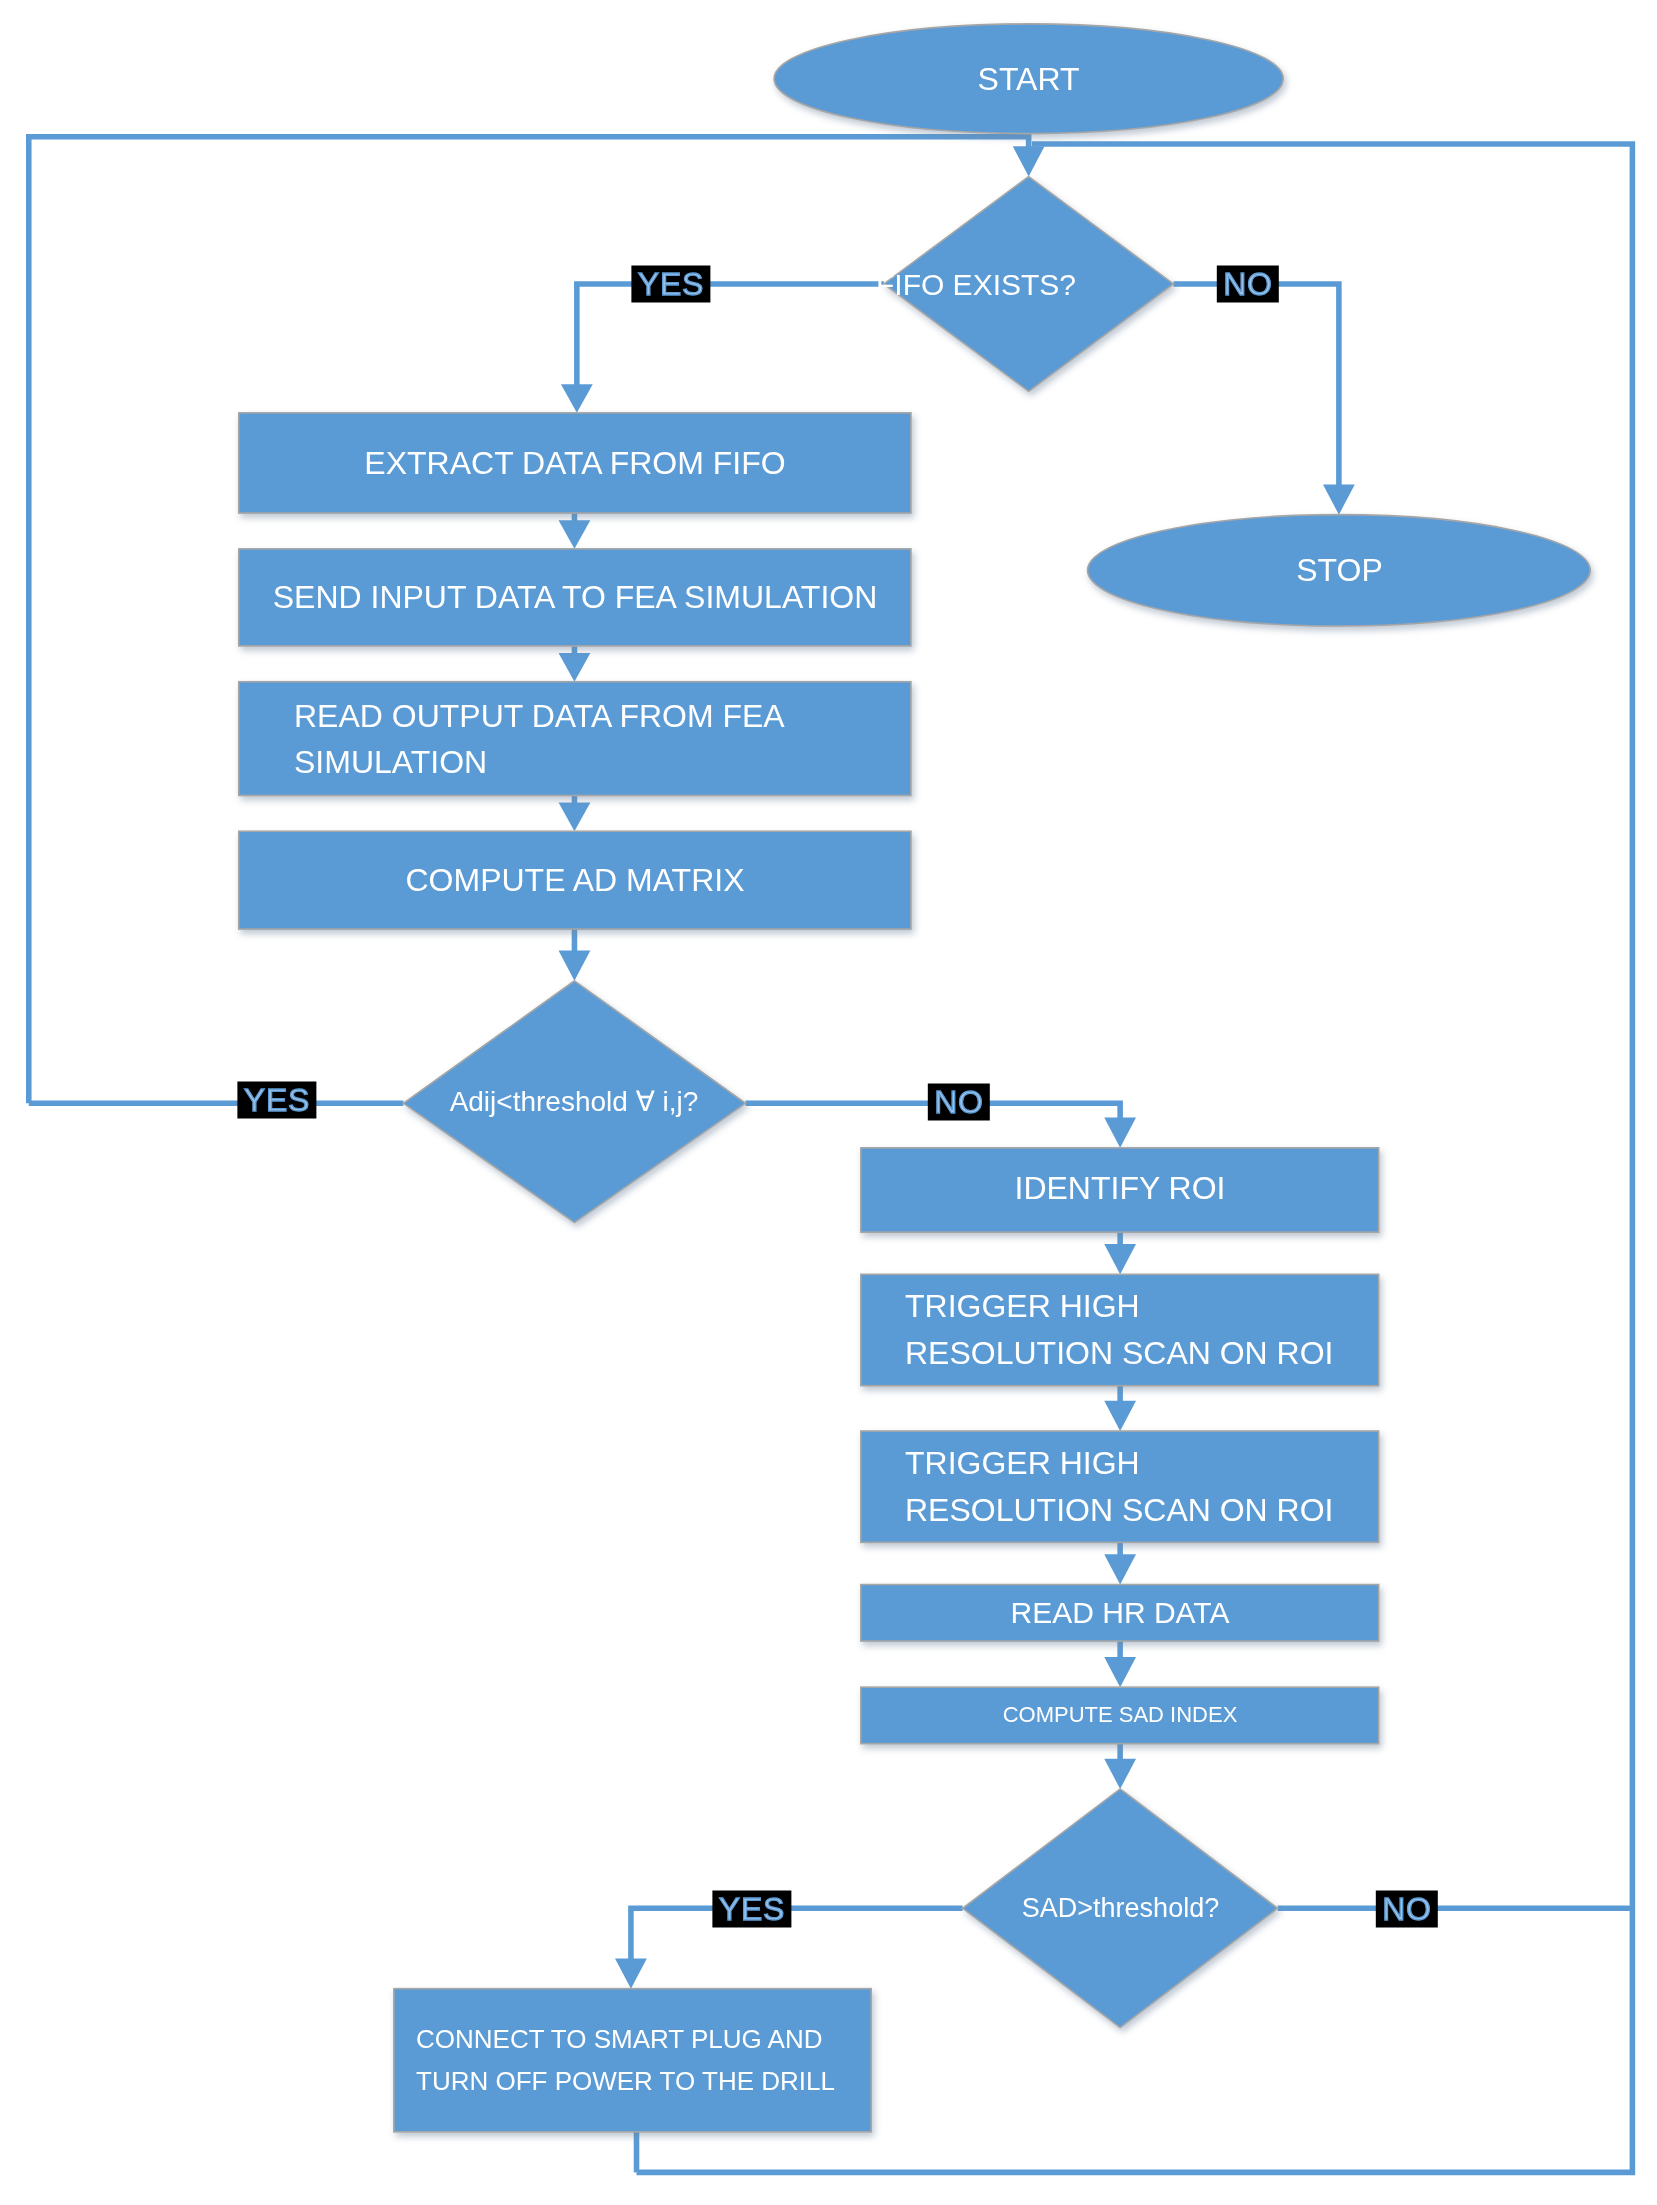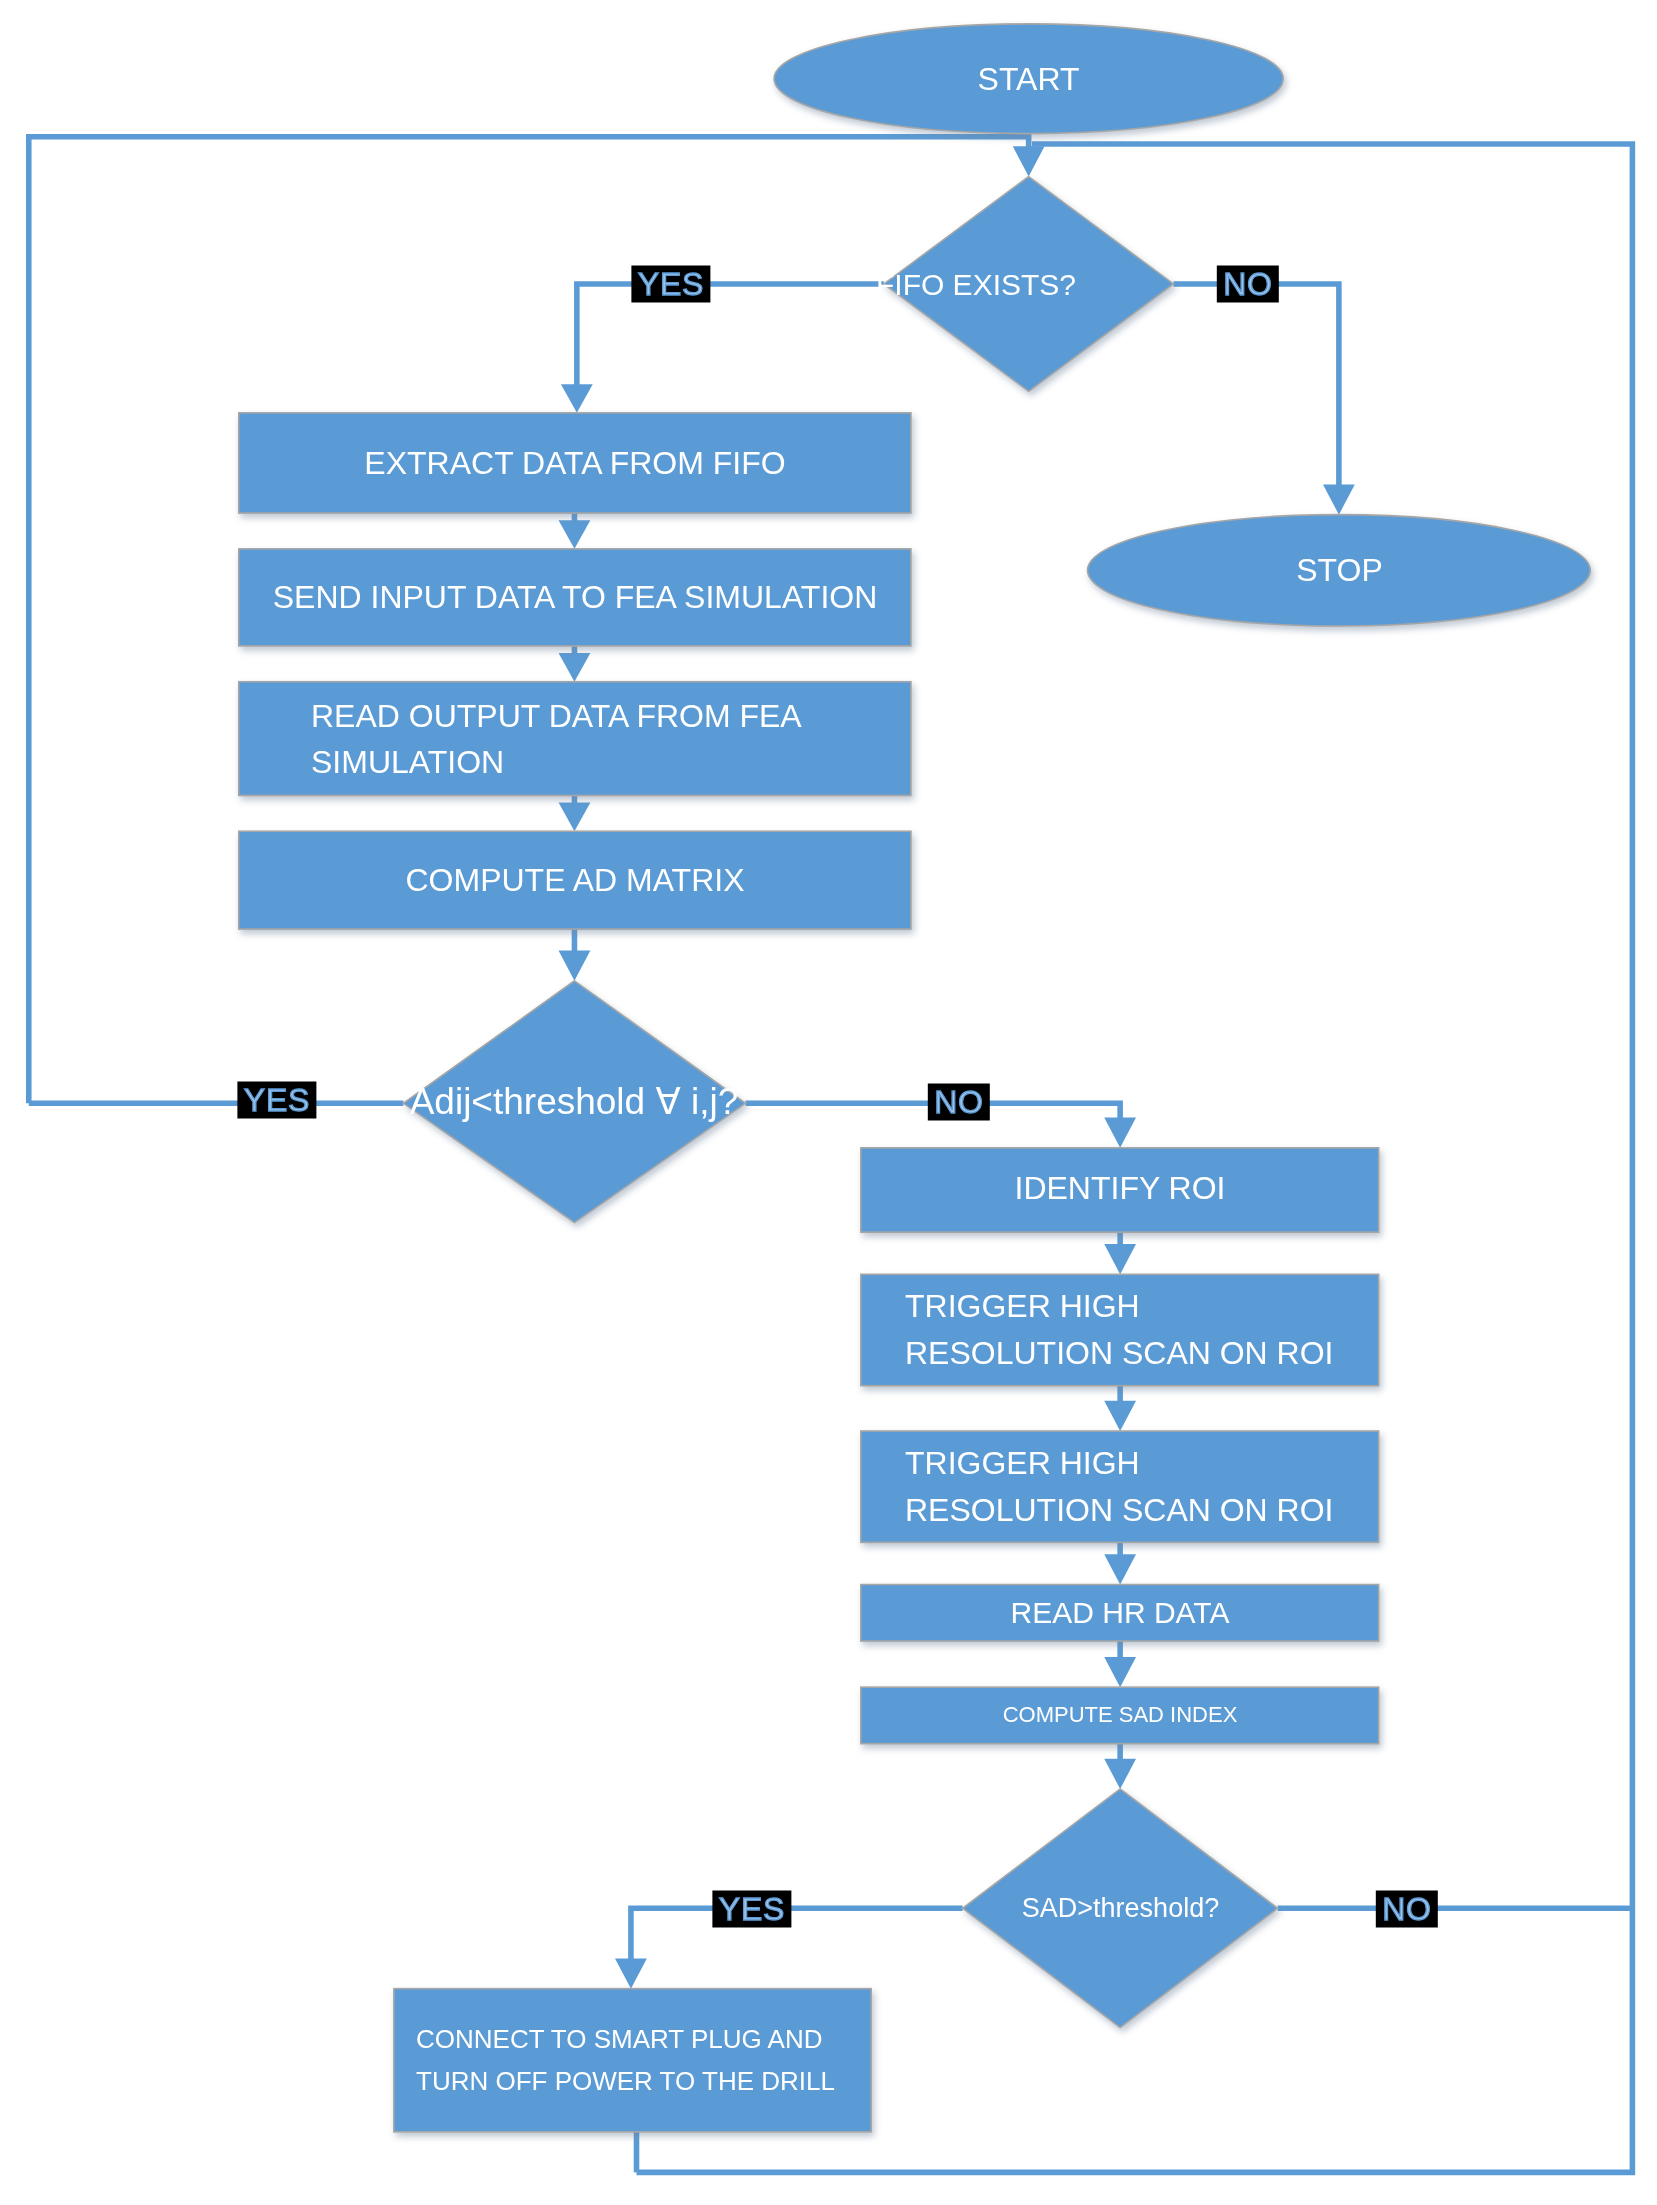--- a/index.html
+++ b/index.html
@@ -98,25 +98,25 @@
   <div class="node-label" style="left:774px;top:24px;width:509px;height:110px;">START</div>
 
   <div class="node-label" style="left:831px;top:177px;width:290px;height:215px;font-size:30px;">FIFO EXISTS?</div>
 
   <div class="node-label" style="left:1088px;top:515px;width:503px;height:111px;">STOP</div>
 
   <div class="node-label" style="left:239px;top:413px;width:672px;height:100px;">EXTRACT DATA FROM FIFO</div>
 
   <div class="node-label" style="left:239px;top:549px;width:672px;height:97px;">SEND INPUT DATA TO FEA SIMULATION</div>
 
-  <div class="node-label" style="left:239px;top:682px;width:672px;height:114px;padding:0 72px;">READ OUTPUT DATA FROM FEA SIMULATION</div>
+  <div class="node-label" style="left:239px;top:682px;width:672px;height:114px;padding:0 55px;">READ OUTPUT DATA FROM FEA SIMULATION</div>
 
   <div class="node-label" style="left:239px;top:831px;width:672px;height:98px;">COMPUTE AD MATRIX</div>
 
-  <div class="node-label" style="left:403px;top:981px;width:342px;height:242px;font-size:37px;">Adij&lt;threshold ∀ i,j?</div>
+  <div class="node-label" style="left:403px;top:981px;width:342px;height:242px;font-size:28px;">Adij&lt;threshold ∀ i,j?</div>
 
   <div class="node-label" style="left:861px;top:1148px;width:518px;height:80px;">IDENTIFY ROI</div>
 
   <div class="node-label" style="left:861px;top:1274px;width:518px;height:111px;padding:0 44px;">TRIGGER HIGH RESOLUTION SCAN ON ROI</div>
 
   <div class="node-label" style="left:861px;top:1431px;width:518px;height:111px;padding:0 44px;">TRIGGER HIGH RESOLUTION SCAN ON ROI</div>
 
   <div class="node-label" style="left:861px;top:1585px;width:518px;height:56px;font-size:30px;">READ HR DATA</div>
 
   <div class="node-label" style="left:861px;top:1687px;width:518px;height:56px;font-size:22px;">COMPUTE SAD INDEX</div>

